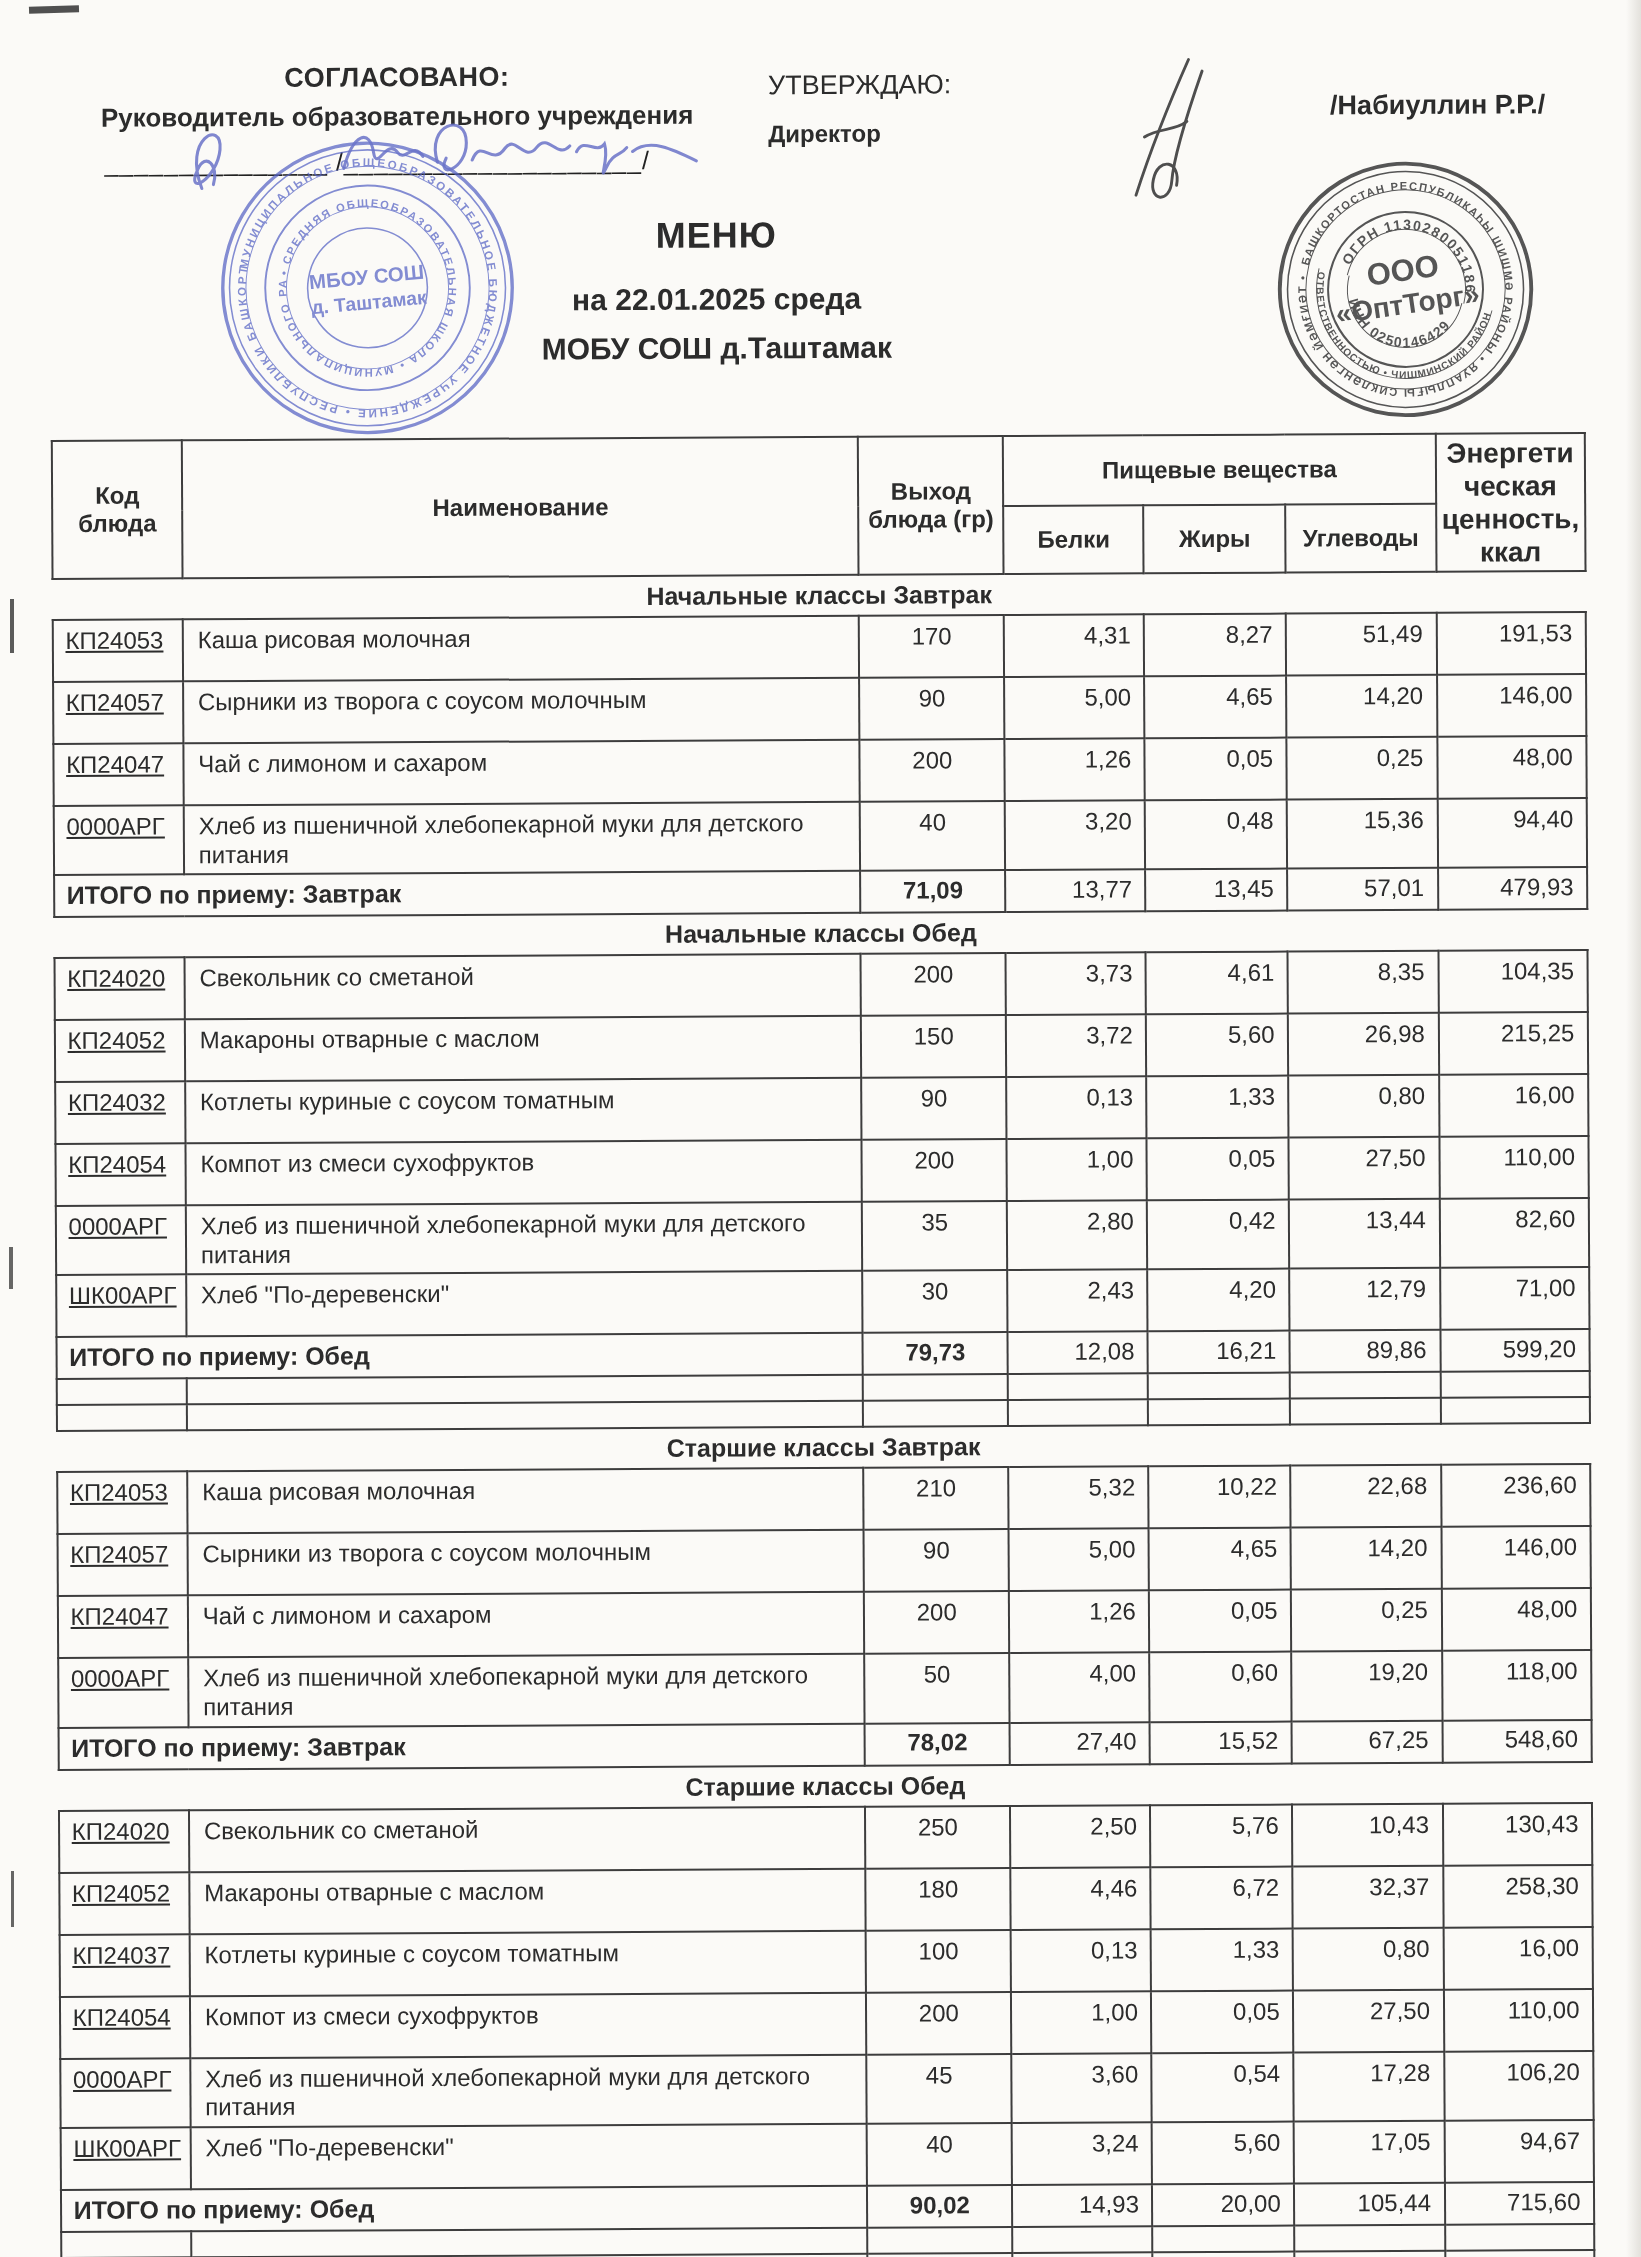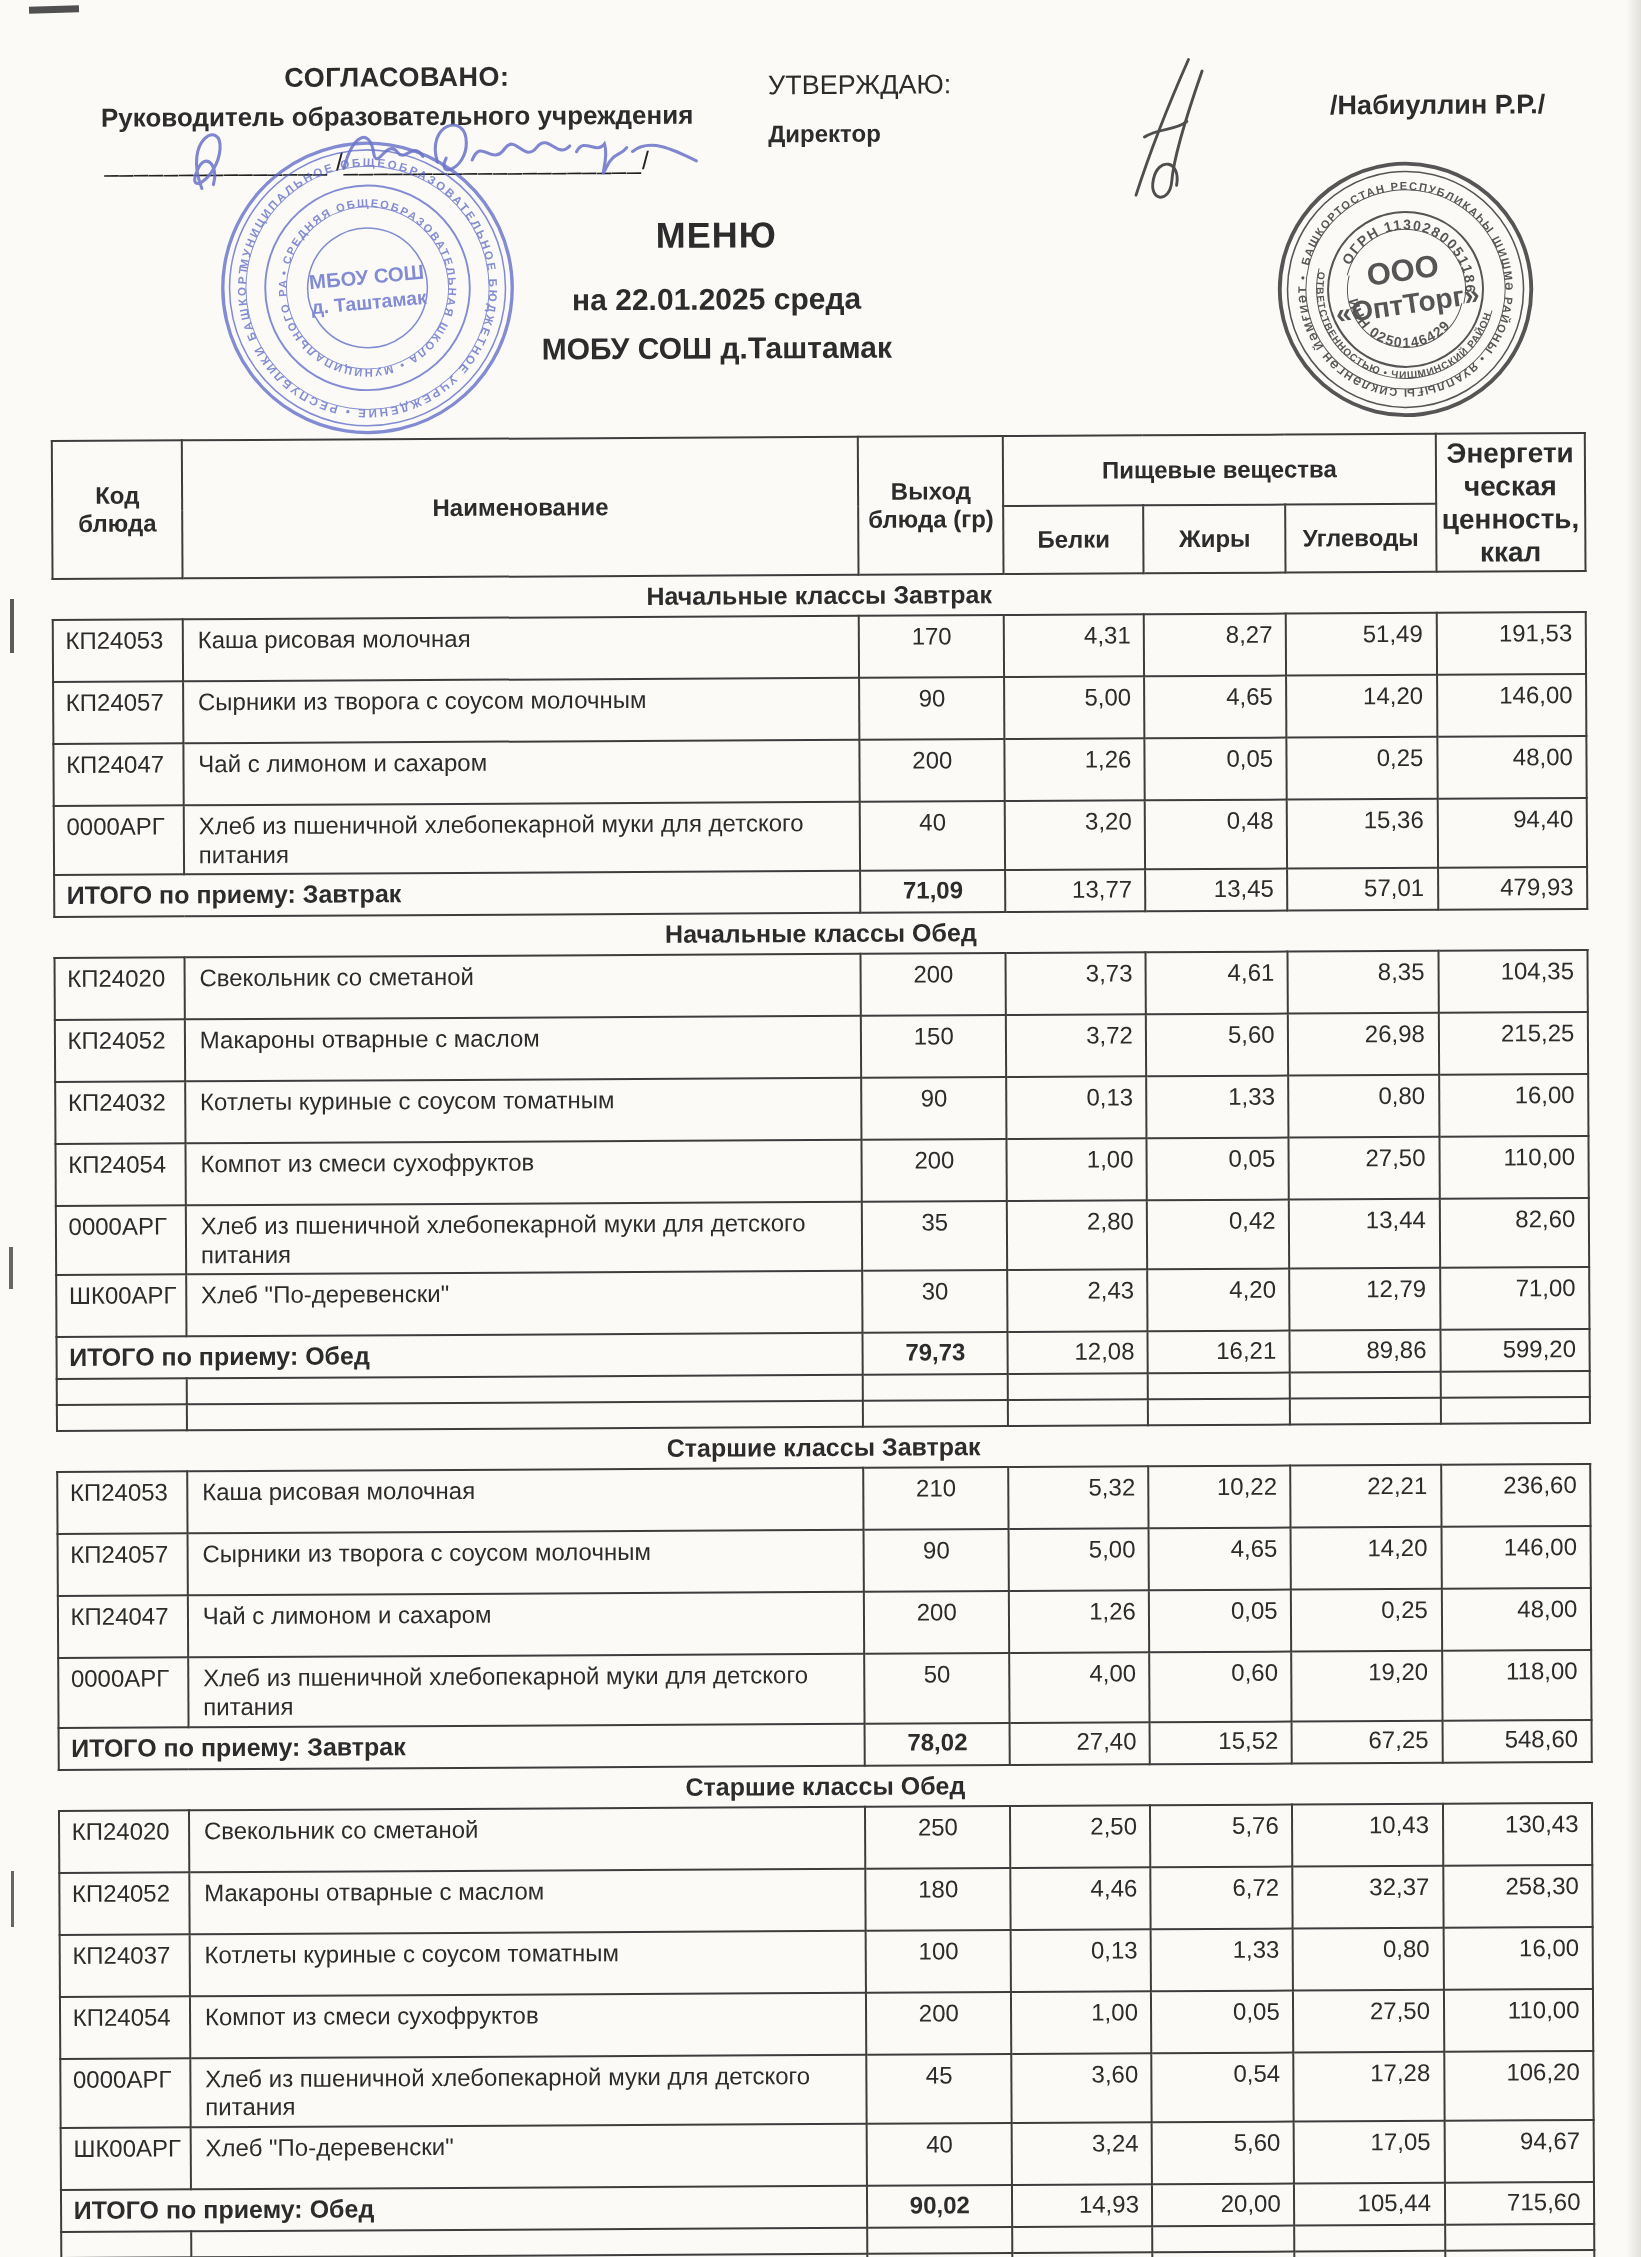--- a/index.html
+++ b/index.html
@@ -36,21 +36,21 @@
   .table-wrap { position:absolute; left:53px; top:436px; width:1535px; }
   table.menu { width:100%; border-collapse:collapse; table-layout:fixed; }
   table.menu th, table.menu td { border:2.9px solid #3d3d3d; }
   thead th { vertical-align:middle; text-align:center; font-weight:700; font-size:24px; padding:1.9px 3.9px; line-height:1.18; }
   th.h-energy { font-size:28px; overflow-wrap:break-word; word-break:break-word; }
   .hr1 { height:48px; } .hr2 { height:46px; }
 
   .section-title { height:39px; line-height:39px; text-align:center; font-weight:700; font-size:25px; }
 
   td { vertical-align:top; font-size:24px; padding:5.8px 7.7px 3.9px 7.7px; line-height:1.2; }
-  .c-code { text-align:left; padding-left:11.6px; }
+  .c-code { text-align:left; padding-left:11.6px;text-decoration:underline; }
   .c-name { text-align:left; padding-left:13.5px; }
   .c-out  { text-align:center; }
   .c-num  { text-align:right; padding-right:12.6px; }
   tr.item-row { height:62px; }
   tr.total-row { height:42px; }
   tr.total-row td { vertical-align:middle; padding-top:1.9px; padding-bottom:3.9px; }
   td.t-label { font-weight:700; font-size:25px; padding-left:11.6px; text-align:left; }
   td.t-bold { font-weight:700; }
   tr.spacer-row { height:26px; }
   tr.spacer-row td { padding:0; font-size:11.6px; }
@@ -342,21 +342,21 @@
               <col style="width: 9.8%;">
               <col style="width: 9.75%;">
             </colgroup>
             <tbody>
               <tr class="item-row">
                 <td class="c-code">КП24053</td>
                 <td class="c-name">Каша рисовая молочная</td>
                 <td class="c-out">210</td>
                 <td class="c-num">5,32</td>
                 <td class="c-num">10,22</td>
-                <td class="c-num">22,21</td>
+                <td class="c-num">22,68</td>
                 <td class="c-num">236,60</td>
               </tr>
               <tr class="item-row">
                 <td class="c-code">КП24057</td>
                 <td class="c-name">Сырники из творога с соусом молочным</td>
                 <td class="c-out">90</td>
                 <td class="c-num">5,00</td>
                 <td class="c-num">4,65</td>
                 <td class="c-num">14,20</td>
                 <td class="c-num">146,00</td>

